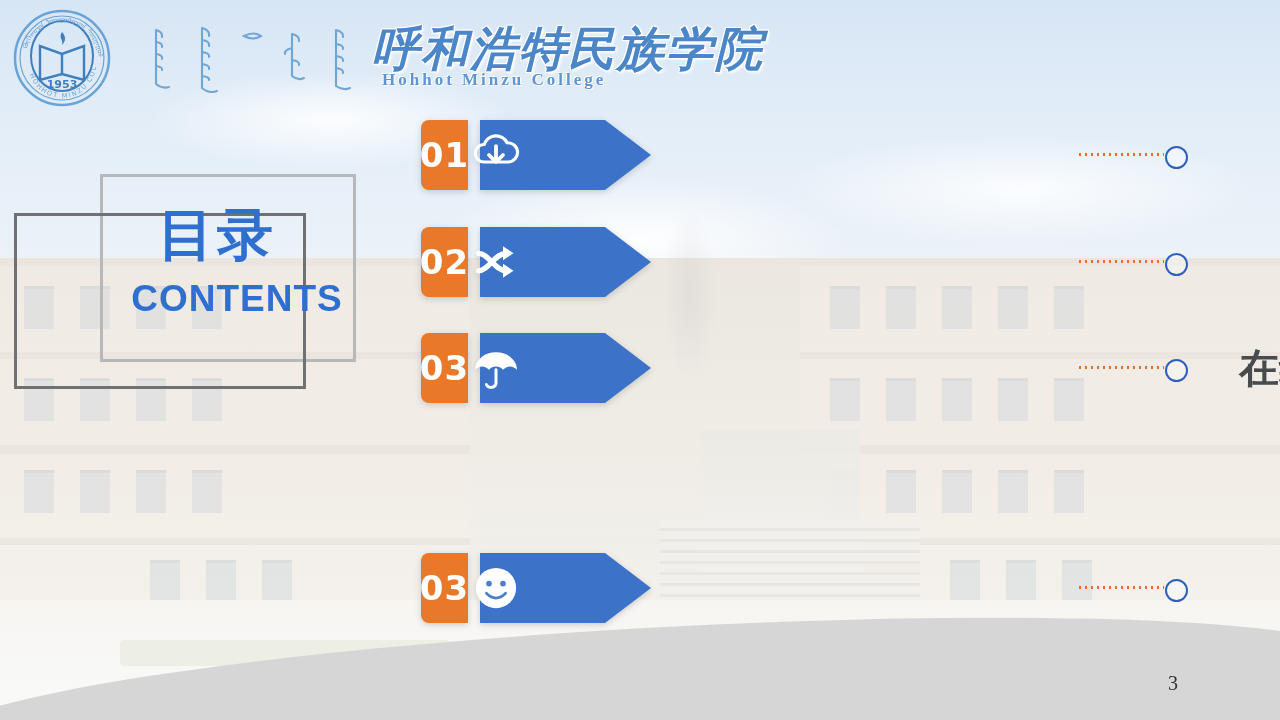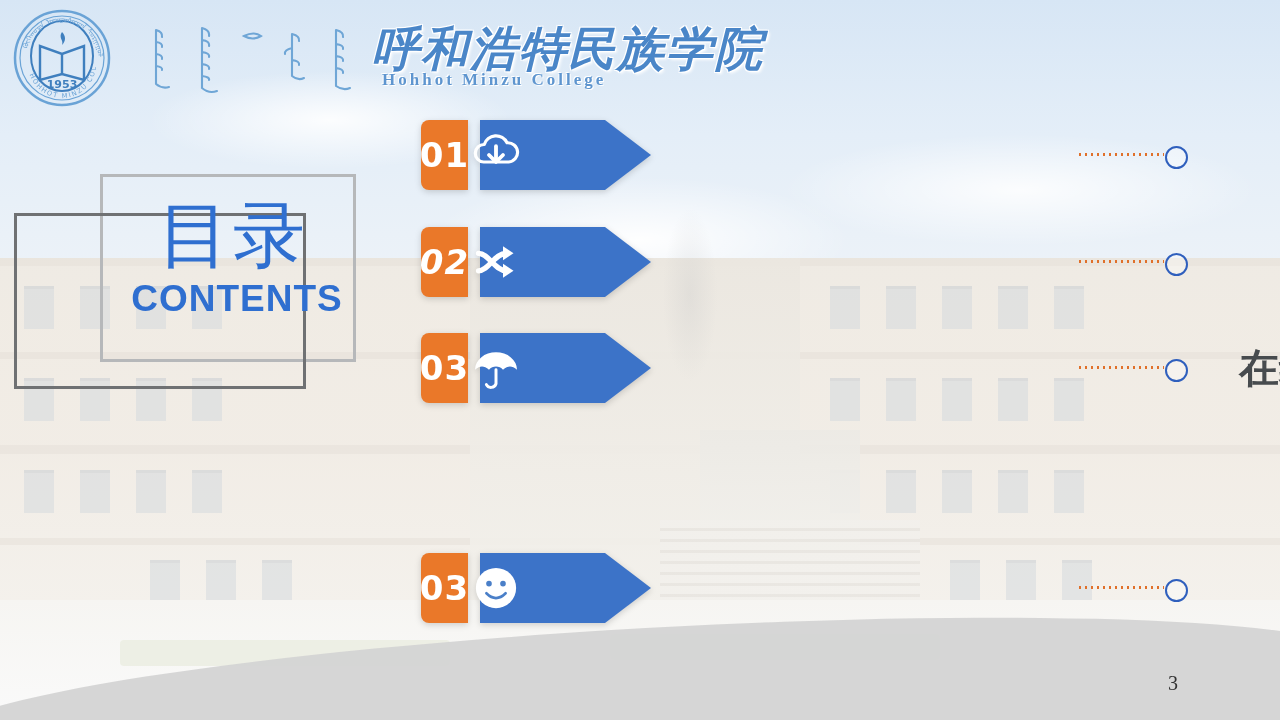--- a/index.html
+++ b/index.html
@@ -58,21 +58,21 @@
      font-family:"Liberation Serif","DejaVu Serif",serif;
      font-size:17px;font-weight:700;letter-spacing:3px;color:#5e95cf;white-space:nowrap;
      text-shadow:1px 1px 0 #ffffff,-1px -1px 0 #ffffff;}
 
   
   .frame{position:absolute;border:3px solid;}
   .frame-a{left:100px;top:174px;width:250px;height:182px;border-color:#b6b8ba;}
   .frame-b{left:14px;top:213px;width:286px;height:170px;border-color:#6f7173;}
 
   .title-cn{position:absolute;left:158px;top:190px;width:200px;height:90px;
-     font-size:72px;font-weight:400;color:#2f6fd0;letter-spacing:3px;line-height:90px;
+     font-size:56px;font-weight:700;color:#2f6fd0;letter-spacing:3px;line-height:90px;
      white-space:nowrap;}
   .title-en{position:absolute;left:112px;top:278px;width:250px;
      font-size:37px;font-weight:700;color:#2f6fd0;letter-spacing:1px;text-align:center;
      white-space:nowrap;}
 
   
   .row{position:absolute;left:421px;height:70px;}
   .banner{position:relative;width:230px;height:70px;filter:drop-shadow(0 2px 3px rgba(0,0,0,.16));}
   .num-box{position:absolute;left:0;top:0;width:47px;height:70px;background:#ea7829;
      border-radius:8px 0 0 8px;display:flex;align-items:center;justify-content:center;}
@@ -227,21 +227,21 @@
           <path d="M32 22 L32 38" stroke="#ffffff" stroke-width="4.4" stroke-linecap="round"></path>
           <path d="M24 32 L32 40 L40 32" fill="none" stroke="#ffffff" stroke-width="4.4" stroke-linecap="round" stroke-linejoin="round"></path>
         </svg>
       </div>
     </div>
     <div class="dots"></div>
     <div class="ring"></div>
 
   </div>
 
-  <div class="row" style="top:227px;font-style:italic;">
+  <div class="row" style="top:227px;">
     <div class="banner">
       <div class="num-box">
         <span class="num">02</span>
       </div>
       <div class="arrow"></div>
       <div class="icon-wrap">
         <svg viewBox="0 0 64 64" width="56" height="56">
           <path d="M12 22 C24 22 30 42 44 42" fill="none" stroke="#ffffff" stroke-width="6" stroke-linecap="round"></path>
           <path d="M12 42 C24 42 30 22 44 22" fill="none" stroke="#ffffff" stroke-width="6" stroke-linecap="round"></path>
           <path d="M40 14 L52 22 L40 30 Z" fill="#ffffff"></path>

